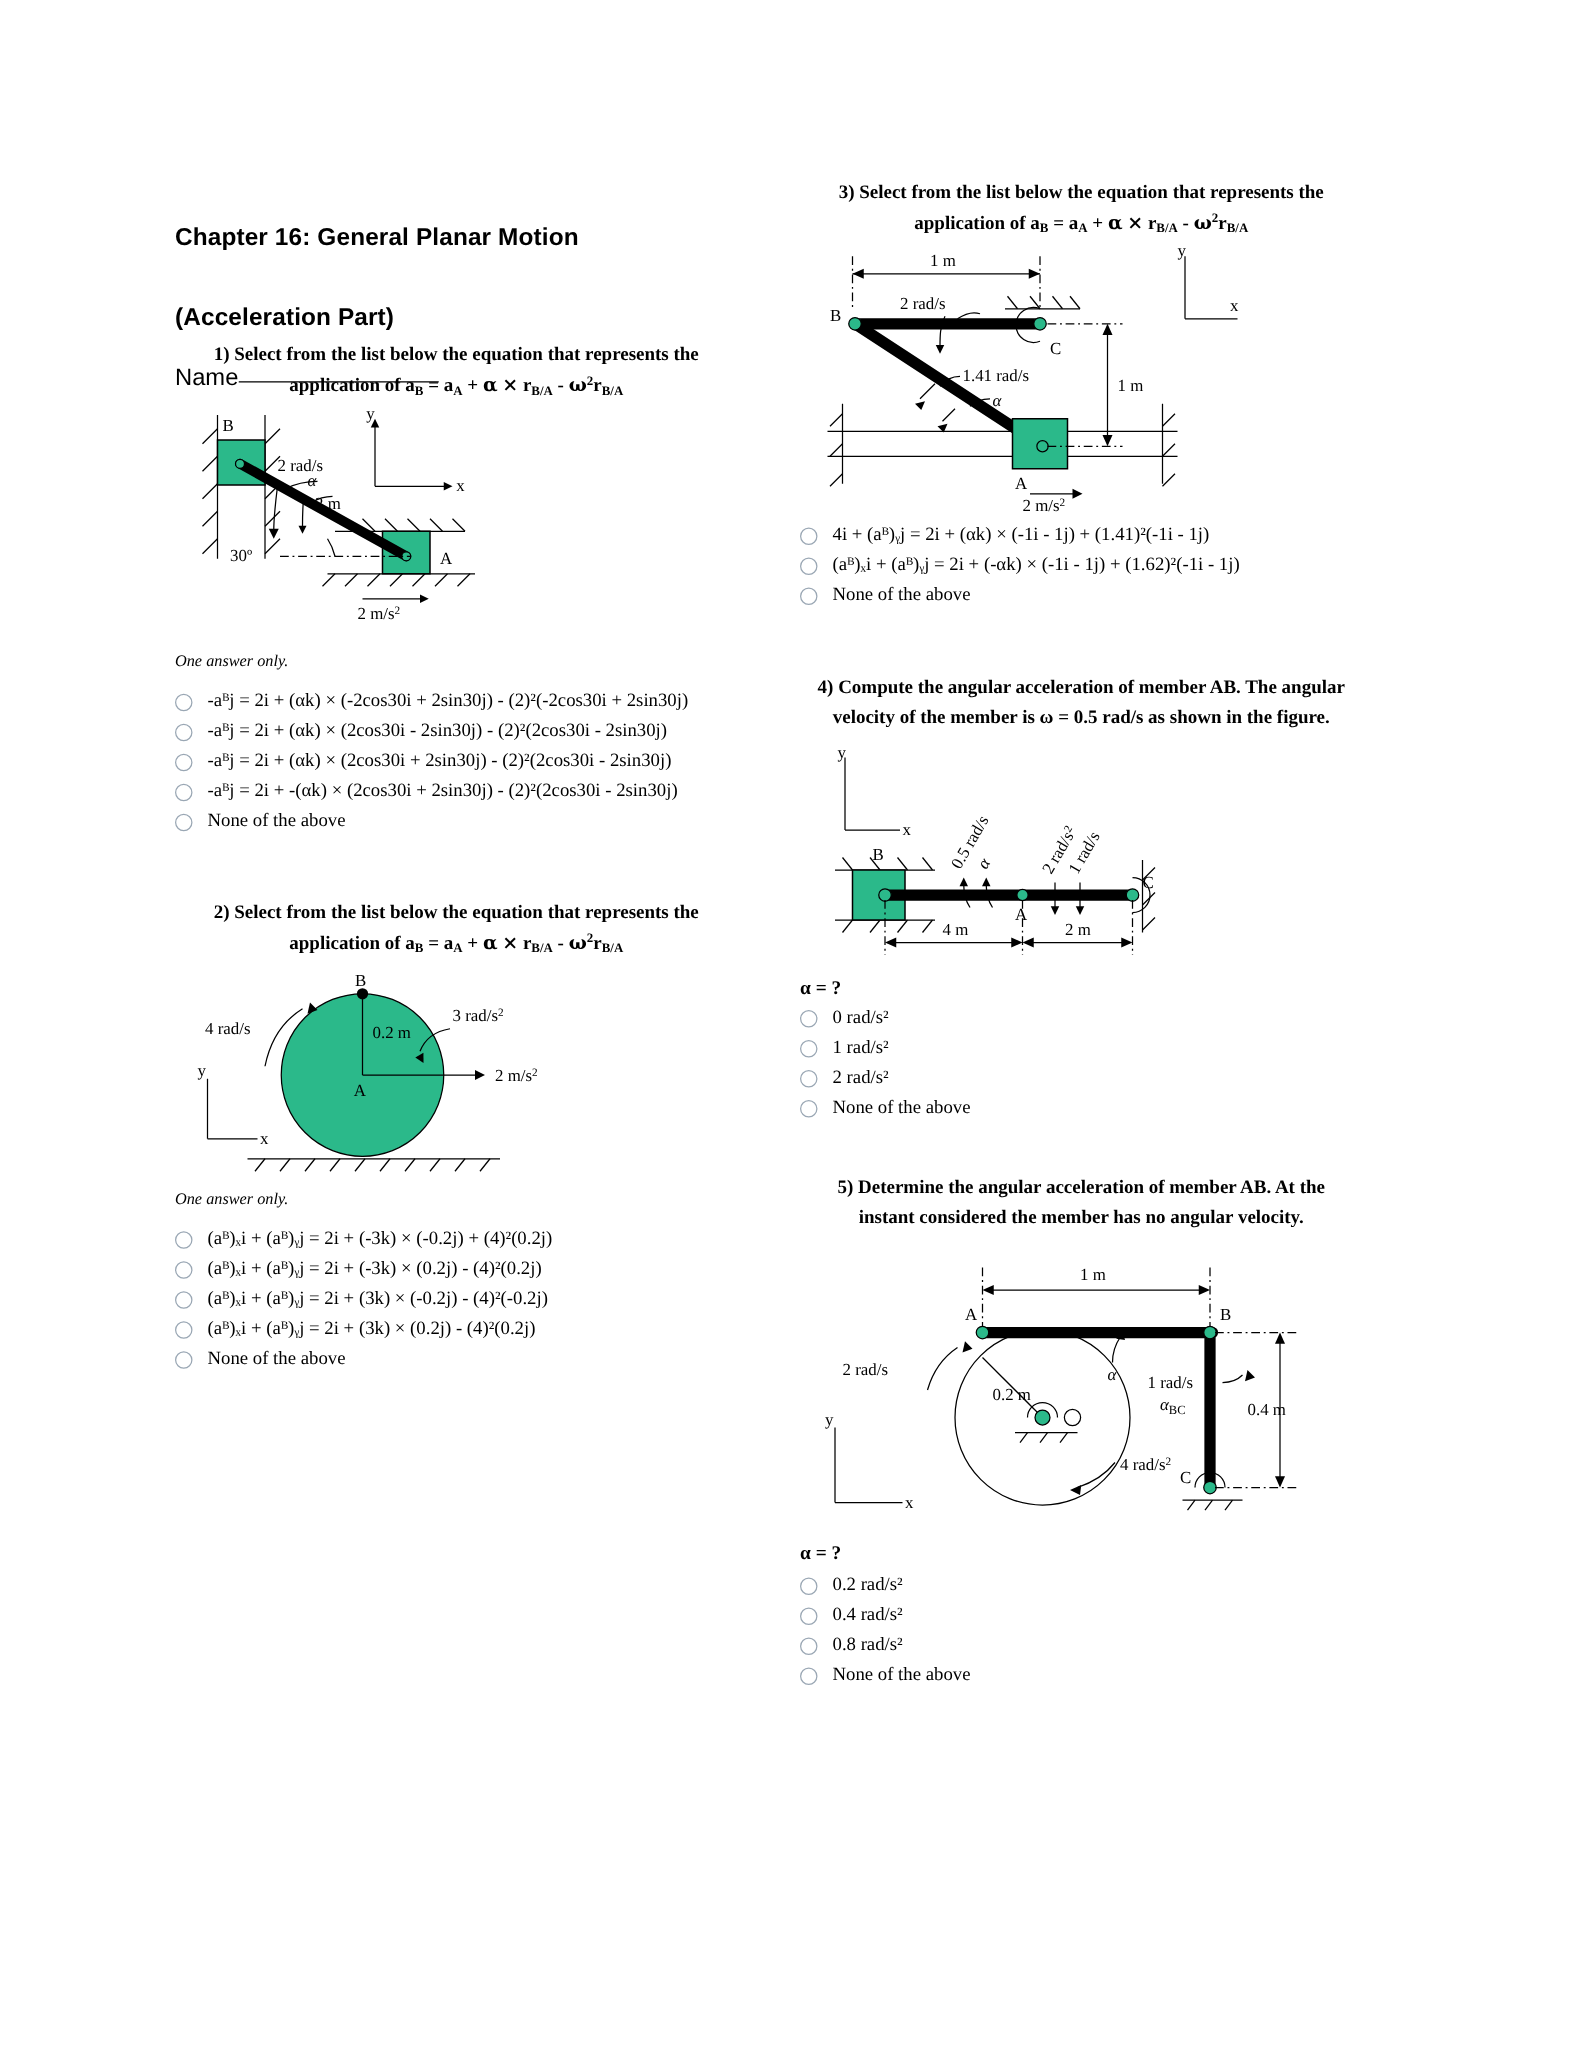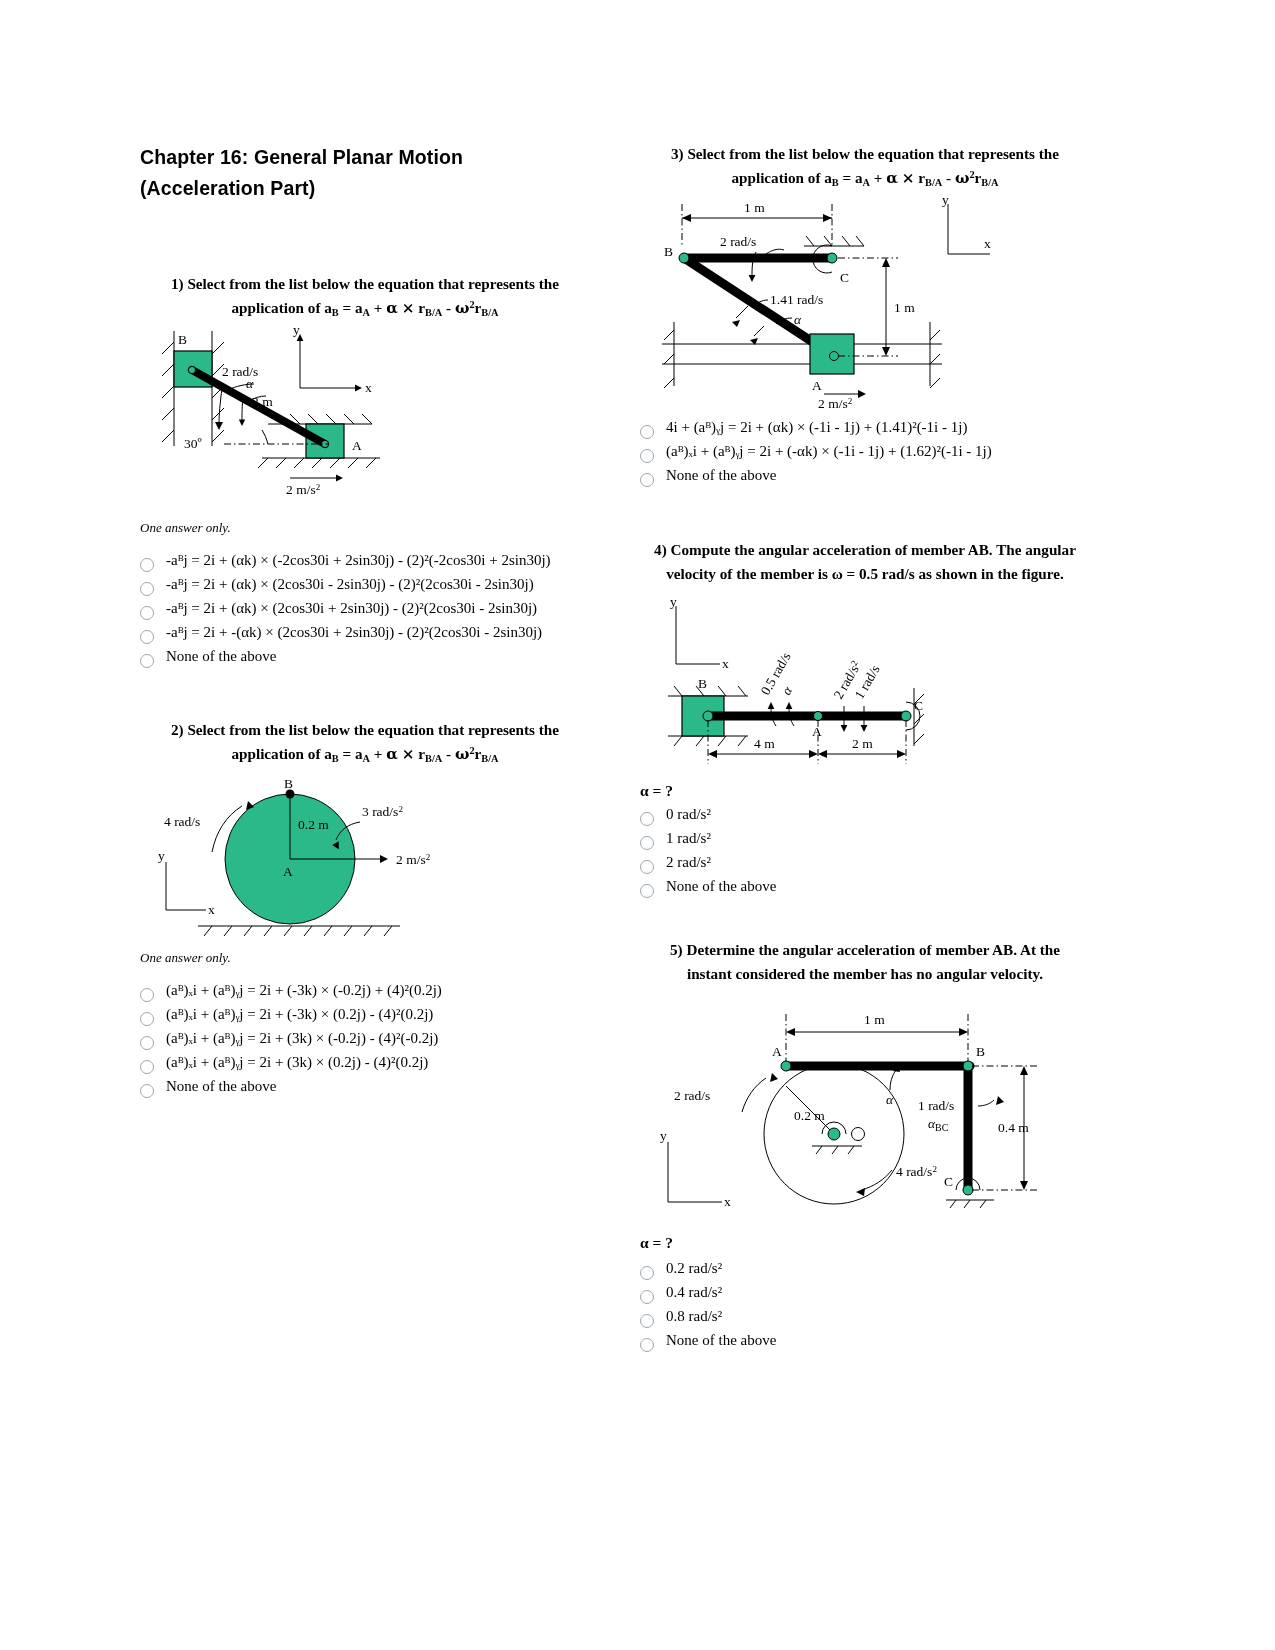--- a/index.html
+++ b/index.html
@@ -2,33 +2,33 @@
 <html><head>
 <meta charset="utf-8">
 <style>
   html,body{margin:0;padding:0;background:#fff;}
   body{width:1275px;height:1650px;font-family:"Liberation Serif",serif;color:#000;position:relative;overflow:hidden;}
   .page{position:absolute;inset:0;}
   .col{position:absolute;top:0;}
   .col-left{left:140px;width:450px;}
   .col-right{left:640px;width:450px;}
 
-  .doc-title{font-family:"Liberation Sans",sans-serif;font-weight:bold;font-size:19.5px;line-height:31px;letter-spacing:.1px;}
+  .doc-title{font-family:"Liberation Sans",sans-serif;font-weight:bold;font-size:19.5px;line-height:31px;letter-spacing:.1px;margin-top:33px;}
   .name-line{font-family:"Liberation Sans",sans-serif;font-size:19px;margin-top:22px;white-space:nowrap;}
   .name-line .rule{display:inline-block;width:160px;border-bottom:1.6px solid #000;vertical-align:2px;}
 
   .q{font-weight:bold;font-size:15.2px;line-height:24px;text-align:center;}
   sub{font-size:.68em;vertical-align:-.28em;line-height:0;}
   sup{font-size:.68em;vertical-align:.52em;line-height:0;}
   .sym{font-family:"DejaVu Serif",serif;font-weight:bold;}
 
   .oao{font-style:italic;font-size:13px;font-family:"Liberation Serif",serif;}
 
   .opts{margin-top:12px;}
-  .opt{display:flex;align-items:flex-end;gap:12px;font-size:15px;line-height:24px;white-space:nowrap;}
+  .opt{display:flex;align-items:flex-start;gap:12px;font-size:15px;line-height:24px;white-space:nowrap;}
   .radio{width:12px;height:12px;border:1.4px solid #9aa7b4;border-radius:50%;background:#fff;flex:0 0 auto;margin-top:6px;}
   .opt .txt{display:block;}
   .alpha-q{font-weight:bold;font-size:15.5px;margin-bottom:2px;}
 
   .fig{position:relative;}
   svg{display:block;overflow:visible;}
   .blk{fill:#2bb98a;stroke:#000;stroke-width:1.2;}
   .bar{stroke:#000;stroke-linecap:round;}
   .thin{stroke:#000;stroke-width:1;fill:none;}
   .dash{stroke:#000;stroke-width:1;fill:none;stroke-dasharray:7 3 1.5 3;}
@@ -38,20 +38,21 @@
 </head>
 <body>
 
 <div class="page">
 
   <div class="col col-left">
 
     <div style="position:absolute;top:142px;left:0;width:450px;">
       <div class="doc-title">Chapter 16: General Planar Motion</div>
       <div class="doc-title">(Acceleration Part)</div>
+      <div class="name-line"><span>Name</span><span class="rule"></span></div>
     </div>
 
     <div style="position:absolute;top:272px;left:0;width:450px;">
       <div class="q">
         <span>1)</span>
         <span>Select from the list below the equation that represents the</span><br>
         <span><span>application of a</span><sub>B</sub> = a<sub>A</sub> + <span class="sym">α</span> <span class="sym">×</span> r<sub>B/A</sub> - <span class="sym">ω</span><sup>2</sup>r<sub>B/A</sub></span>
       </div>
 
       <div class="fig" style="margin-top:6px;margin-left:10px;">

